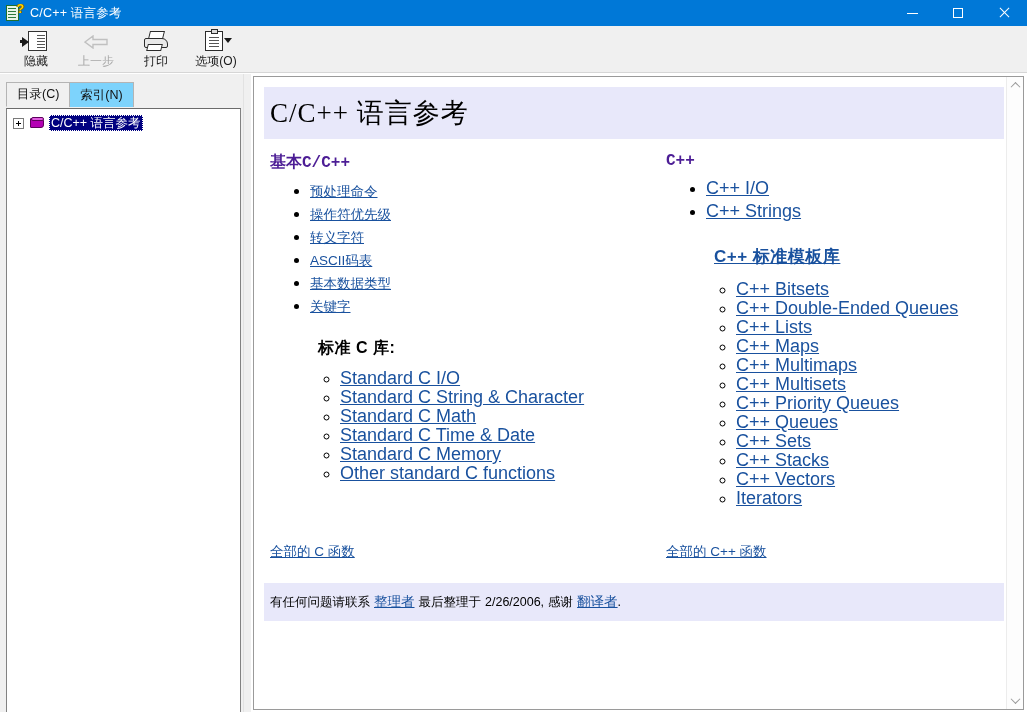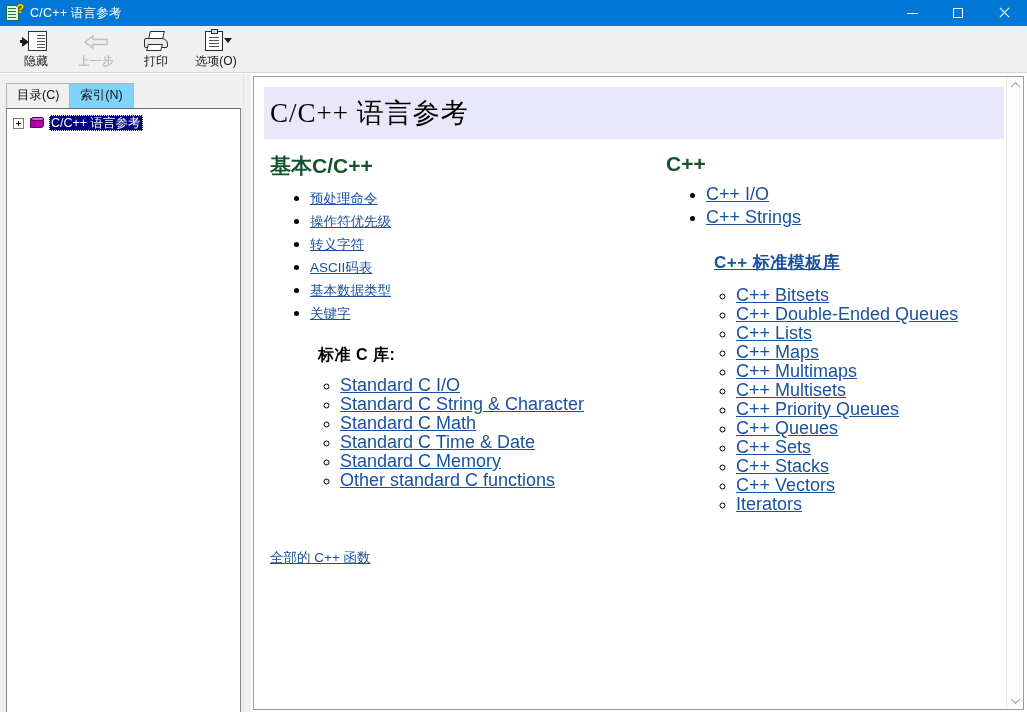--- a/index.html
+++ b/index.html
@@ -131,21 +131,21 @@
     border-top: 5px solid #1a1a1a;
   }
 
   
   #leftpane {
     position: absolute; left: 0; top: 74px; width: 248px; height: 638px;
     background: #f0f0f0;
   }
   #tabstrip {
     position: absolute; left: 6px; top: 8px; height: 26px;
-    display: flex; align-items: center;
+    display: flex; align-items: flex-start;
   }
   .tab {
     height: 25px; padding: 0 10px;
     display: flex; align-items: center; justify-content: center;
     font-size: 12.5px; color: #111;
     background: #7dd3fc;
     border-left: 1px solid #b4b4b4;
     border-right: 1px solid #b4b4b4;
     border-top: 1px solid #b4b4b4;
     margin-right: -1px;
@@ -220,22 +220,22 @@
   #doc-title {
     font-family: "Liberation Serif", serif;
     font-size: 27px; color: #000000; font-weight: normal; letter-spacing: 1px;
   }
 
   #cols { display: flex; padding-left: 6px; }
   #col-left { width: 396px; flex: none; }
   #col-right { width: 350px; flex: none; }
 
   h2.sec {
-    font-family: Liberation Sans, sans-serif;
-    font-size: 21px; font-weight: bold; color: #14532d;
+    font-family: Liberation Mono, monospace;
+    font-size: 16px; font-weight: bold; color: #4c1d95;
     margin: 5px 0 9px 0;
   }
   h3.sub {
     font-family: "Liberation Sans", sans-serif;
     font-size: 16px; font-weight: bold; color: #000;
     margin: 22px 0 10px 48px;
     letter-spacing: .5px;
   }
 
   ul.lvl1 { margin: 0 0 0 14px; padding: 0 0 0 22px; list-style: disc; }
@@ -442,25 +442,42 @@
           <li><a class="lnk">C++ Sets</a></li>
           <li><a class="lnk">C++ Stacks</a></li>
           <li><a class="lnk">C++ Vectors</a></li>
           <li><a class="lnk">Iterators</a></li>
         </ul>
       </div>
 
     </div>
 
     <div id="allfuncs">
+      <div class="slot-a">
+        <a class="lnk zh">全部的 C 函数</a>
+      </div>
       <div class="slot-b">
         <a class="lnk zh">全部的 C++ 函数</a>
       </div>
     </div>
 
+    <div id="footer-band" class="band">
+      <span>有任何问题请联系</span>
+        <span class="sp"></span>
+        <a class="lnk zh">整理者</a>
+        <span class="sp"></span>
+        <span>最后整理于</span>
+        <span class="sp"></span>
+        <span>2/26/2006,</span>
+        <span class="sp"></span>
+        <span>感谢</span>
+        <span class="sp"></span>
+        <a class="lnk zh">翻译者</a>
+        <span>.</span>
+    </div>
 
   </div>
 
   <div id="vscroll">
     <div class="sb-arrow" id="sb-up">
       <div class="chev"></div>
     </div>
     <div id="sb-thumb"></div>
     <div class="sb-arrow" id="sb-down">
       <div class="chev"></div>

